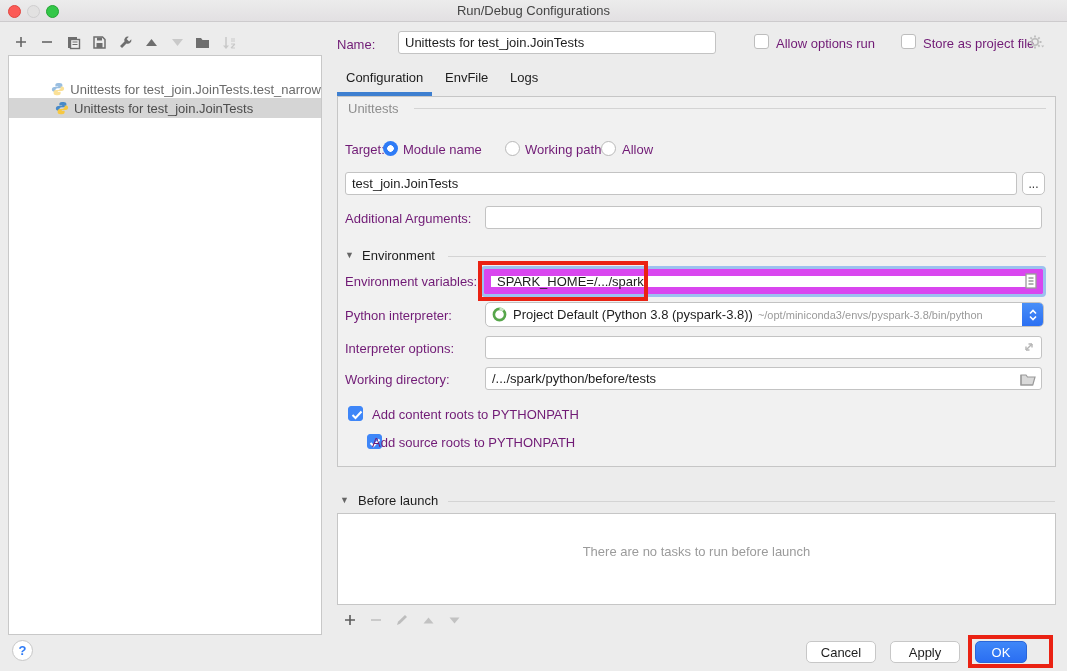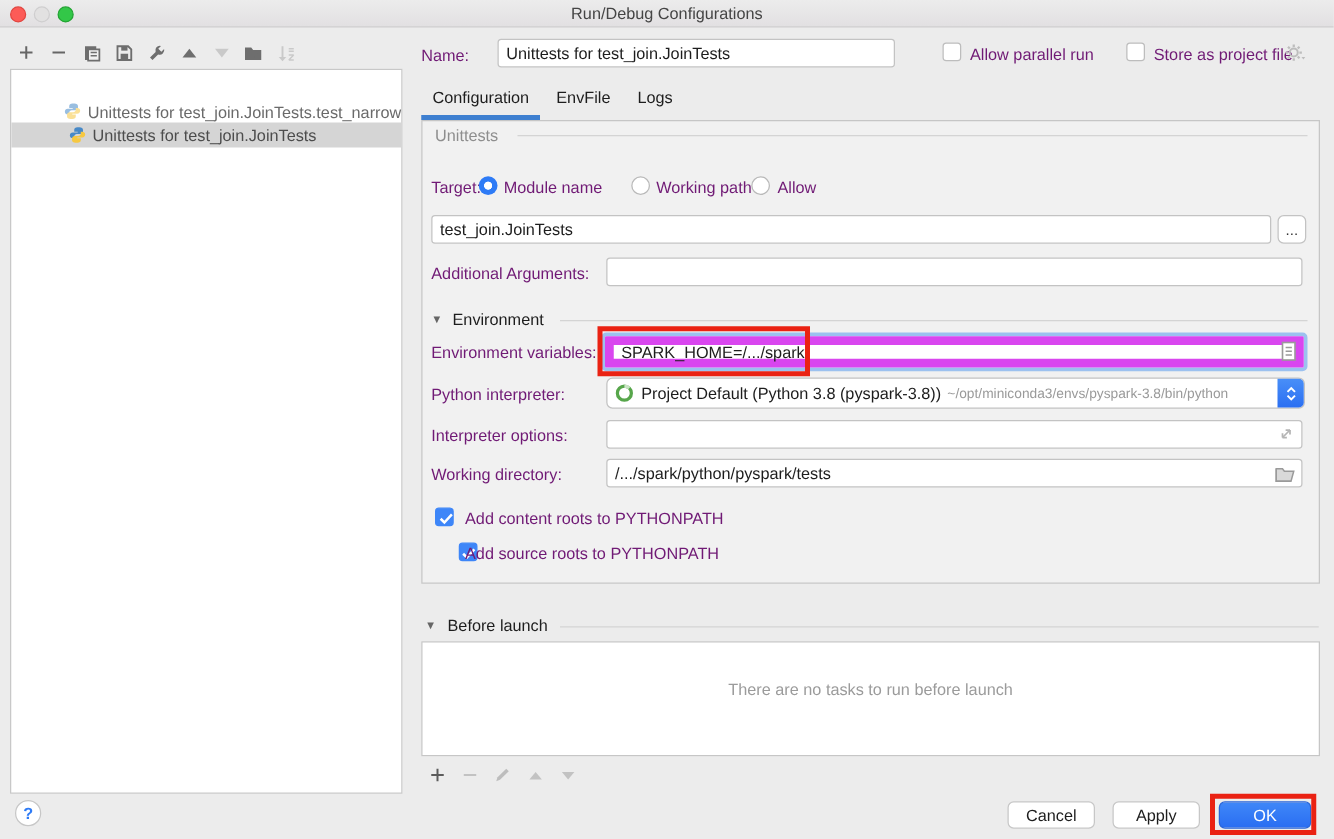--- a/index.html
+++ b/index.html
@@ -224,21 +224,21 @@
         </svg>
       </span>
     <span style="color:#4c4c4c;">Unittests for test_join.JoinTests</span>
   </div>
 </div>
 
 
 <span class="abs lbl" style="left:337px; top:37px;">Name:</span>
 <input class="abs field" style="left: 398px; top: 31px; width: 318px; height: 23px;" value="Unittests for test_join.JoinTests">
 <span class="abs cb" style="left:754px; top:34px;"></span>
-<span class="abs lbl" style="left:776px; top:36px;">Allow parallel run</span>
+<span class="abs lbl" style="left:776px; top:36px;">Allow options run</span>
 <span class="abs cb" style="left:901px; top:34px;"></span>
 <span class="abs lbl" style="left:923px; top:36px;">Store as project file</span>
 <span class="abs" style="left:1027px; top:33px;">
   <svg width="18" height="18" viewBox="0 0 18 18">
       <circle cx="8" cy="9" r="3.2" fill="none" stroke="#bdbdbd" stroke-width="1.6"></circle>
       <g stroke="#bdbdbd" stroke-width="1.8">
         <path d="M8 2.5v2M8 13.5v2M1.5 9h2M12.5 9h2M3.4 4.4l1.4 1.4M11.2 12.2l1.4 1.4M12.6 4.4l-1.4 1.4M4.8 12.2l-1.4 1.4"></path>
       </g>
       <polygon points="14.2,12.5 17.2,12.5 15.7,14.5" fill="#bdbdbd"></polygon>
     </svg>
@@ -321,21 +321,21 @@
     <svg width="14" height="14" viewBox="0 0 14 14">
         <path d="M4 10l6-6" stroke="#b5b5b5" stroke-width="1.4"></path>
         <path d="M10 4h-3.5M10 4v3.5" stroke="#b5b5b5" stroke-width="1.4" fill="none"></path>
         <path d="M4 10h3.5M4 10v-3.5" stroke="#b5b5b5" stroke-width="1.4" fill="none"></path>
       </svg></span>
 </div>
 
 
 <span class="abs lbl" style="left:345px; top:372px;">Working directory:</span>
 <div class="abs field" style="left:485px; top:367px; width:557px; height:23px; display:flex; align-items:center;">
-  <span>/.../spark/python/pyspark/tests</span>
+  <span>/.../spark/python/before/tests</span>
   <span class="in-icon" style="top:4px;">
     <svg width="16" height="14" viewBox="0 0 16 14">
         <path d="M1 3h5l1.5 2H15l-2.2 8H1z" fill="#d9d9d9" stroke="#9a9a9a" stroke-width="1.2"></path>
         <path d="M1 3v10h11.8" fill="none" stroke="#9a9a9a" stroke-width="1.2"></path>
       </svg></span>
 </div>
 
 
 <span class="abs cb checked" style="left:348px; top:406px;">
   <svg width="12" height="10" viewBox="0 0 12 10">
@@ -384,20 +384,20 @@
       </svg>
     </span>
 </div>
 
 
 <div class="help-btn">
   <span>?</span>
 </div>
 <button class="btn" style="left:806px; top:641px; width:70px;">Cancel</button>
 <button class="btn" style="left:890px; top:641px; width:70px;">Apply</button>
-<button class="btn primary" style="left:975px; top:641px; width:74px;">OK</button>
+<button class="btn primary" style="left:975px; top:641px; width:52px;">OK</button>
 
 
 <div class="ann-red" style="left:478px; top:261px; width:170px; height:40px;"></div>
 <div class="ann-red" style="left:968px; top:635px; width:85px; height:33px;"></div>
 
 
 
 
 </body></html>

